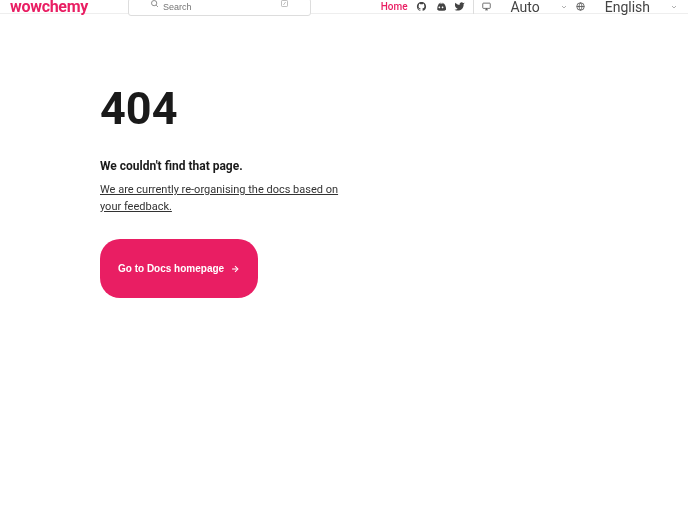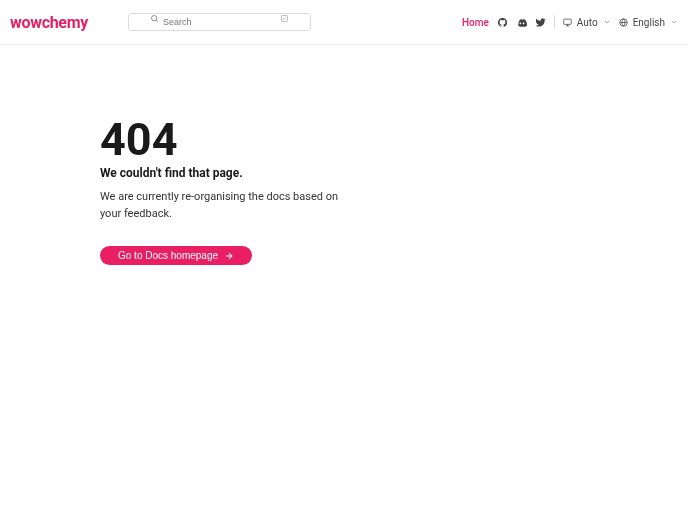--- a/index.html
+++ b/index.html
@@ -1,40 +1,40 @@
 <!DOCTYPE html>
 <html><head>
   <meta charset="utf-8">
   <style>
     * { margin: 0; padding: 0; box-sizing: border-box; }
     body { font-family: -apple-system, BlinkMacSystemFont, "Segoe UI", Roboto, sans-serif; font-size: 12px; color: #202020; background: #fff; width: 688px; height: 512px; overflow: hidden; }
     
-    .navbar { display: flex; align-items: center; height: 45px; padding: 0 10px; border-bottom: 1px solid #eee; gap: 8px; }
+    .navbar { display: flex; align-items: center; height: 14px; padding: 0 10px; border-bottom: 1px solid #eee; gap: 8px; }
     
     .logo { font-weight: 700; font-size: 16px; color: #e91e63; letter-spacing: -0.3px; }
     
     .search-box { flex: 0 0 157px; height: 18px; border: 1px solid #ddd; border-radius: 3px; display: flex; padding: 0 21px; background: #fff; margin-left: 32px; }
     .search-box .search-icon { color: #888; margin-right: 4px; }
     .search-box input { border: none; outline: none; font-size: 9px; flex: 1; color: #666; background: transparent; }
     .search-kbd { color: #aaa; font-size: 9px; }
     
     .nav-right { margin-left: auto; display: flex; align-items: center; gap: 8px; }
     .nav-link { color: #e91e63; font-size: 10px; font-weight: 500; text-decoration: none; margin-left: 24px; }
     .nav-icon { color: #444; width: 11px; height: 11px; display: inline-flex; align-items: center; justify-content: center; }
     .divider { width: 1px; height: 14px; background: #ddd; }
-    .dropdown { display: flex; align-items: center; gap: 5px; font-size: 10px; color: #444; cursor: pointer; }
+    .dropdown { display: flex; align-items: center; gap: 20px; font-size: 14px; color: #444; cursor: pointer; }
     .chevron { color: #888; }
     
     .content { padding: 72px 0 0 100px; max-width: 360px; }
-    .error-code { font-size: 45px; font-weight: 700; line-height: 1; margin-bottom: 4px; color: #1a1a1a; }
+    .error-code { font-size: 45px; font-weight: 700; line-height: 1; margin-bottom: 28px; color: #1a1a1a; }
     .error-title { font-size: 12px; font-weight: 700; margin-bottom: 8px; color: #1a1a1a; }
     .error-text { font-size: 11px; line-height: 1.55; color: #333; max-width: 250px; }
-    .error-text p { margin-bottom: 2px; }
+    .error-text p { margin-bottom: 2px; text-decoration: underline; }
     
-    .cta-button { margin-top: 22px; display: inline-flex; align-items: center; gap: 6px; background: #e91e63; color: #fff; border: none; border-radius: 20px; padding: 4px 18px; font-size: 10px; font-weight: 400; cursor: pointer; }
+    .cta-button { margin-top: 22px; display: inline-flex; align-items: center; gap: 6px; background: #e91e63; color: #fff; border: none; border-radius: 20px; padding: 24px 18px; font-size: 10px; font-weight: 700; cursor: pointer; }
     .arrow-icon { display: inline-flex; }
     
     svg { display: block; }
   </style>
 </head>
 <body>
 
 <div class="navbar">
   <span class="logo">wowchemy</span>
   <div class="search-box">

